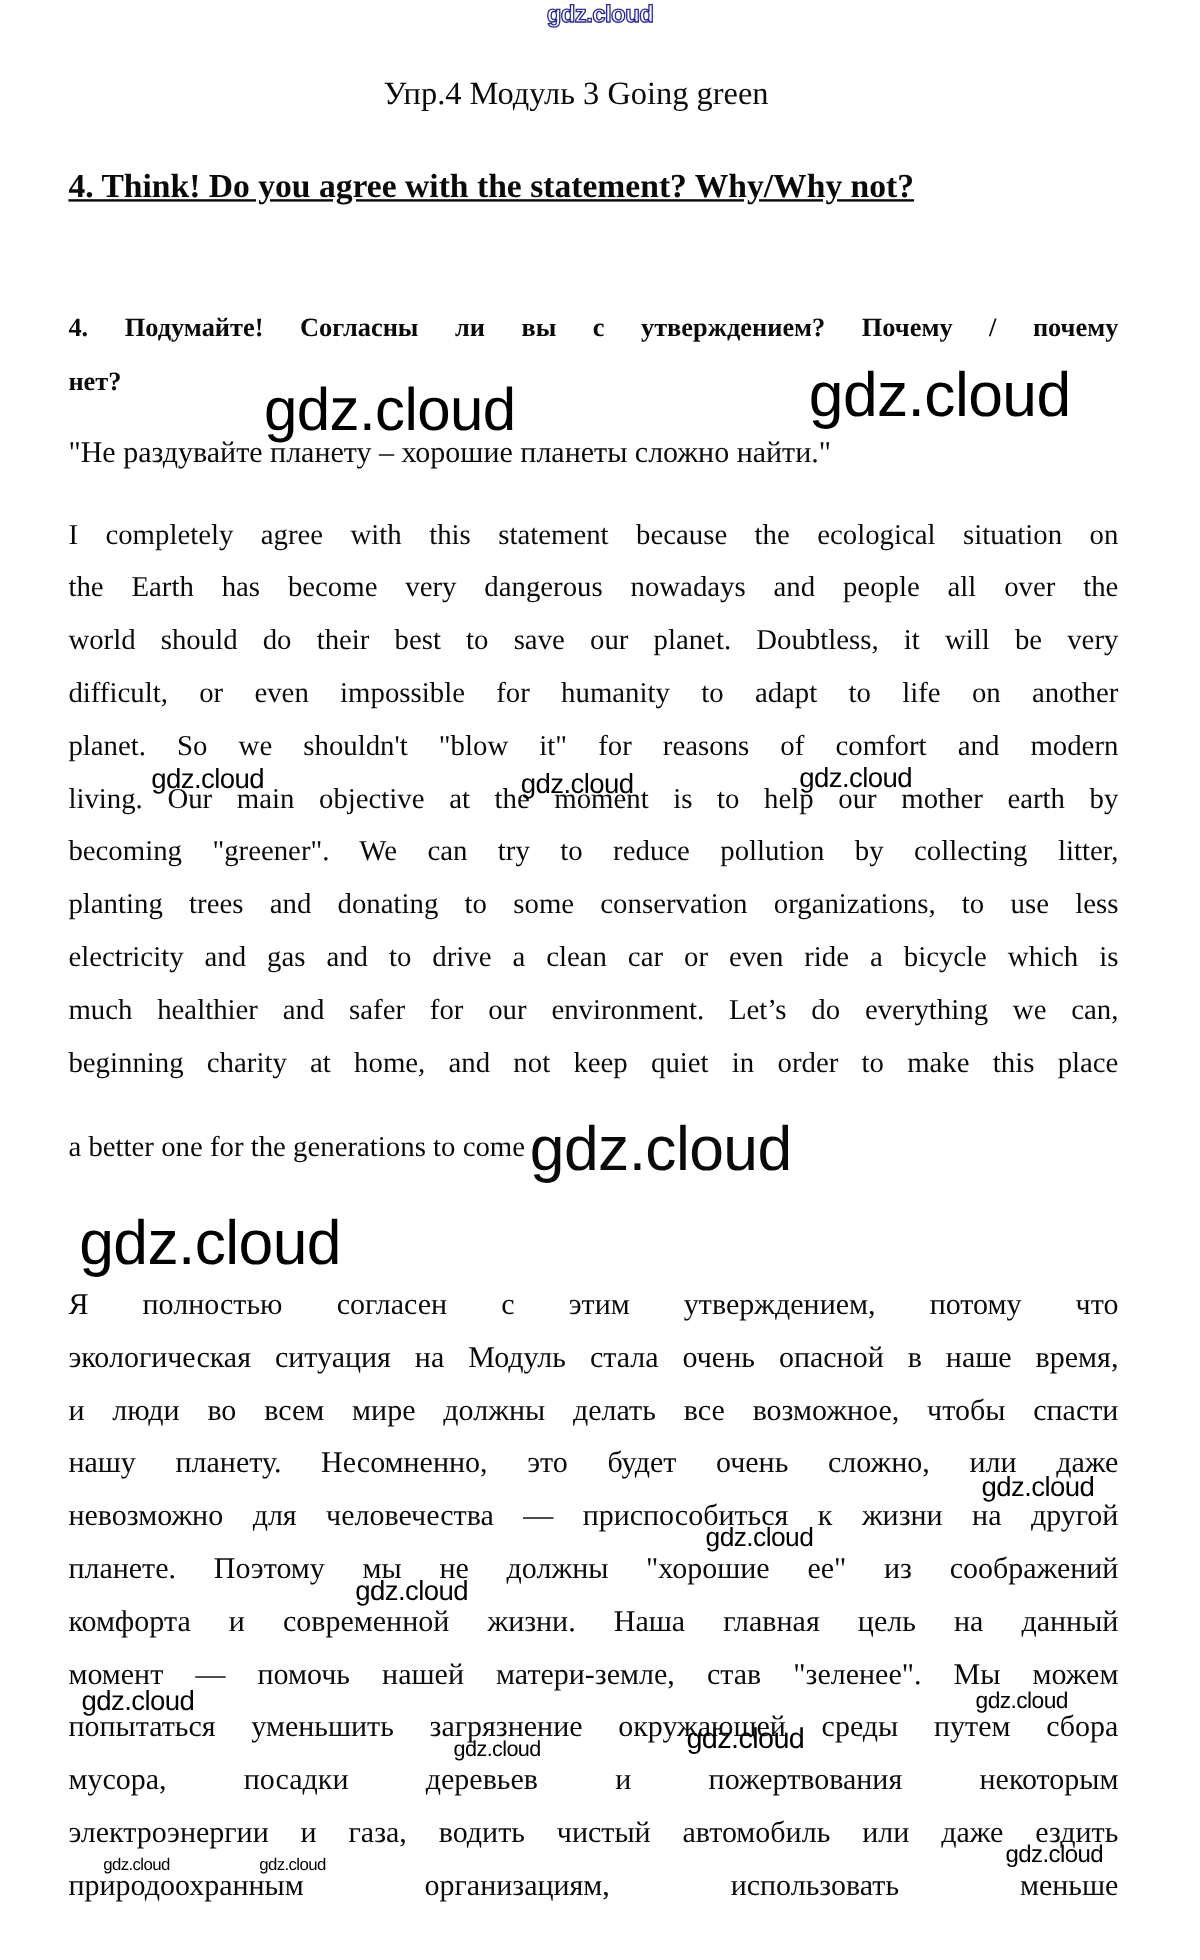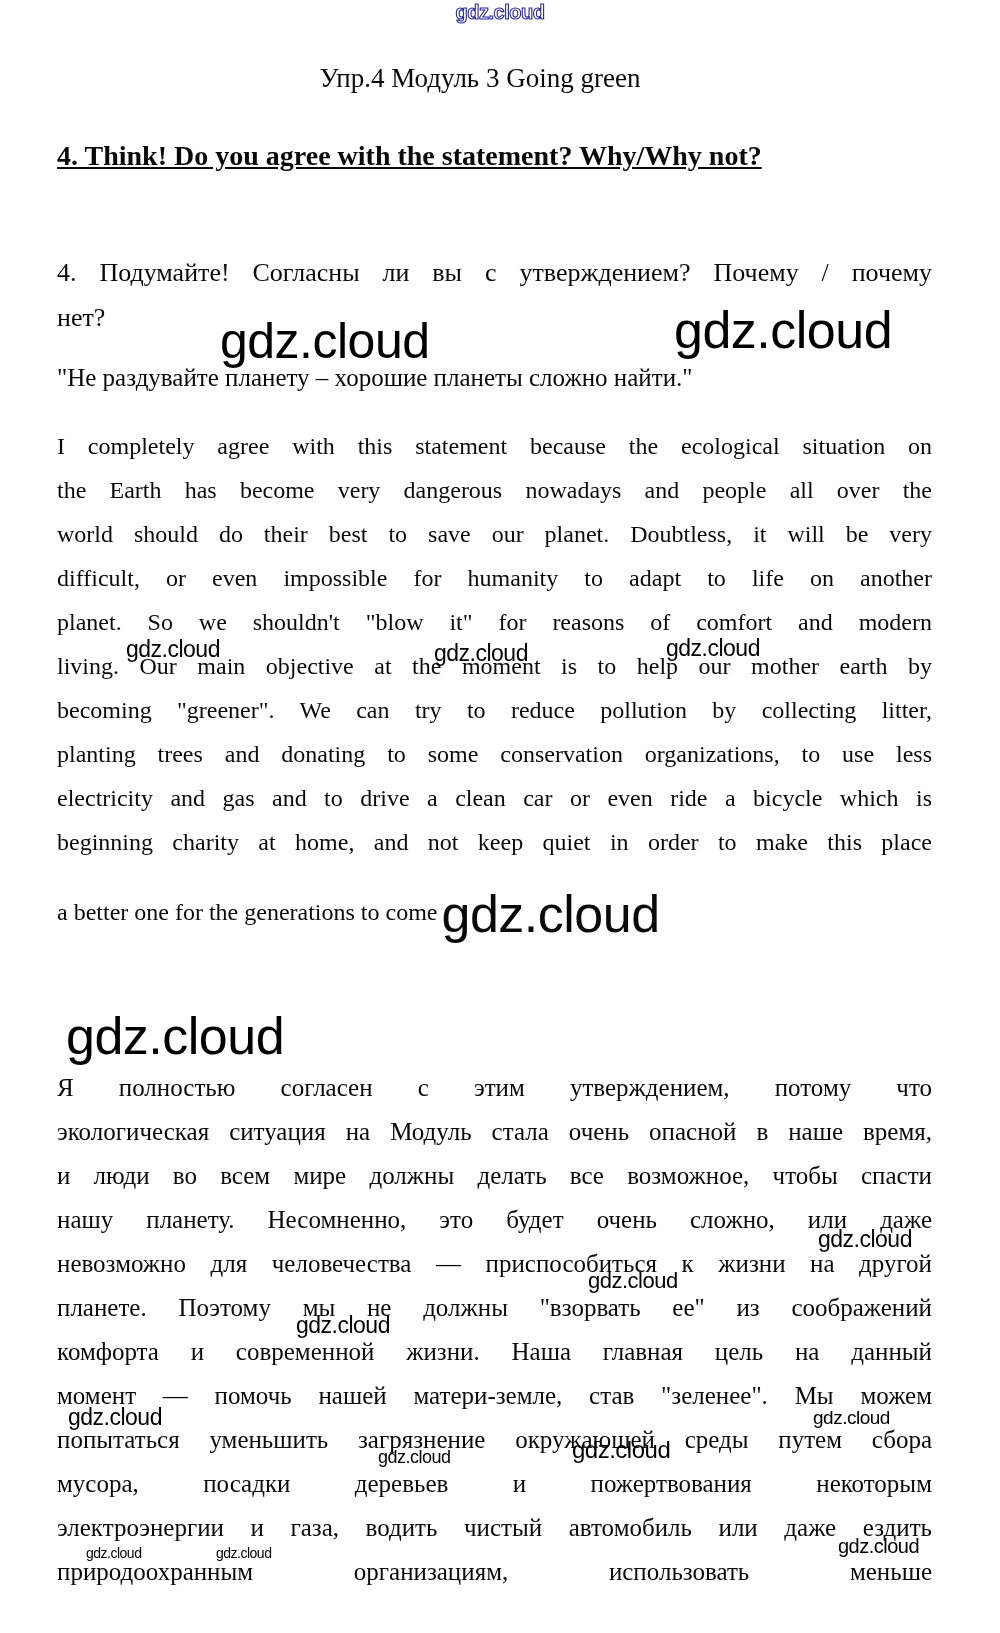--- a/index.html
+++ b/index.html
@@ -32,21 +32,21 @@
     position: absolute; top: 63px; left: 0; width: 960px;
     text-align: center;
     font-size: 27px; font-weight: normal;
   }
   .task-en {
     position: absolute; top: 140px; left: 57px; width: 886px;
     font-size: 28px; font-weight: bold; text-decoration: underline;
   }
   .task-ru {
     position: absolute; top: 250px; left: 57px; width: 875px;
-    font-size: 26px; font-weight: normal;
+    font-size: 22px; font-weight: bold;
     line-height: 45px;
   }
   .quote {
     position: absolute; top: 364px; left: 57px; width: 886px;
     font-size: 25px;
   }
   .para { position: absolute; left: 57px; width: 875px; z-index: 1; }
   .para-en { top: 424px; font-size: 24px; line-height: 44px; }
   .para-ru { top: 1066px; font-size: 25px; line-height: 44px; }
   .jline { text-align: justify; text-align-last: justify; }
@@ -82,39 +82,40 @@
 <div class="para para-en">
   <div class="jline">I completely agree with this statement because the ecological situation on</div>
   <div class="jline">the Earth has become very dangerous nowadays and people all over the</div>
   <div class="jline">world should do their best to save our planet. Doubtless, it will be very</div>
   <div class="jline">difficult, or even impossible for humanity to adapt to life on another</div>
   <div class="jline">planet. So we shouldn't "blow it" for reasons of comfort and modern</div>
   <div class="jline">living. Our main objective at the moment is to help our mother earth by</div>
   <div class="jline">becoming "greener". We can try to reduce pollution by collecting litter,</div>
   <div class="jline">planting trees and donating to some conservation organizations, to use less</div>
   <div class="jline">electricity and gas and to drive a clean car or even ride a bicycle which is</div>
+  <div class="jline">much healthier and safer for our environment. Let’s do everything we can,</div>
   <div class="jline">beginning charity at home, and not keep quiet in order to make this place</div>
   <div class="lastline">
     <span>a better one for the generations to come</span><span class="wm-inline">gdz.cloud</span>
   </div>
 </div>
 
 <div class="wm" style="left:126px; top:638px; font-size:23px;">gdz.cloud</div>
 <div class="wm" style="left:434px; top:642px; font-size:23px;">gdz.cloud</div>
 <div class="wm" style="left:666px; top:637px; font-size:23px;">gdz.cloud</div>
 
 <div class="wm" style="left:66px; top:1010px; font-size:52px;">gdz.cloud</div>
 
 <div class="para para-ru">
   <div class="jline">Я полностью согласен с этим утверждением, потому что</div>
   <div class="jline">экологическая ситуация на Модуль стала очень опасной в наше время,</div>
   <div class="jline">и люди во всем мире должны делать все возможное, чтобы спасти</div>
   <div class="jline">нашу планету. Несомненно, это будет очень сложно, или даже</div>
   <div class="jline">невозможно для человечества — приспособиться к жизни на другой</div>
-  <div class="jline">планете. Поэтому мы не должны "взорвать ее" из соображений</div>
+  <div class="jline">планете. Поэтому мы не должны "хорошие ее" из соображений</div>
   <div class="jline">комфорта и современной жизни. Наша главная цель на данный</div>
   <div class="jline">момент — помочь нашей матери-земле, став "зеленее". Мы можем</div>
   <div class="jline">попытаться уменьшить загрязнение окружающей среды путем сбора</div>
   <div class="jline">мусора, посадки деревьев и пожертвования некоторым</div>
   <div class="jline">электроэнергии и газа, водить чистый автомобиль или даже ездить</div>
   <div class="jline">природоохранным организациям, использовать меньше</div>
 </div>
 
 <div class="wm" style="left:818px; top:1228px; font-size:23px;">gdz.cloud</div>
 <div class="wm" style="left:588px; top:1270px; font-size:22px;">gdz.cloud</div>

